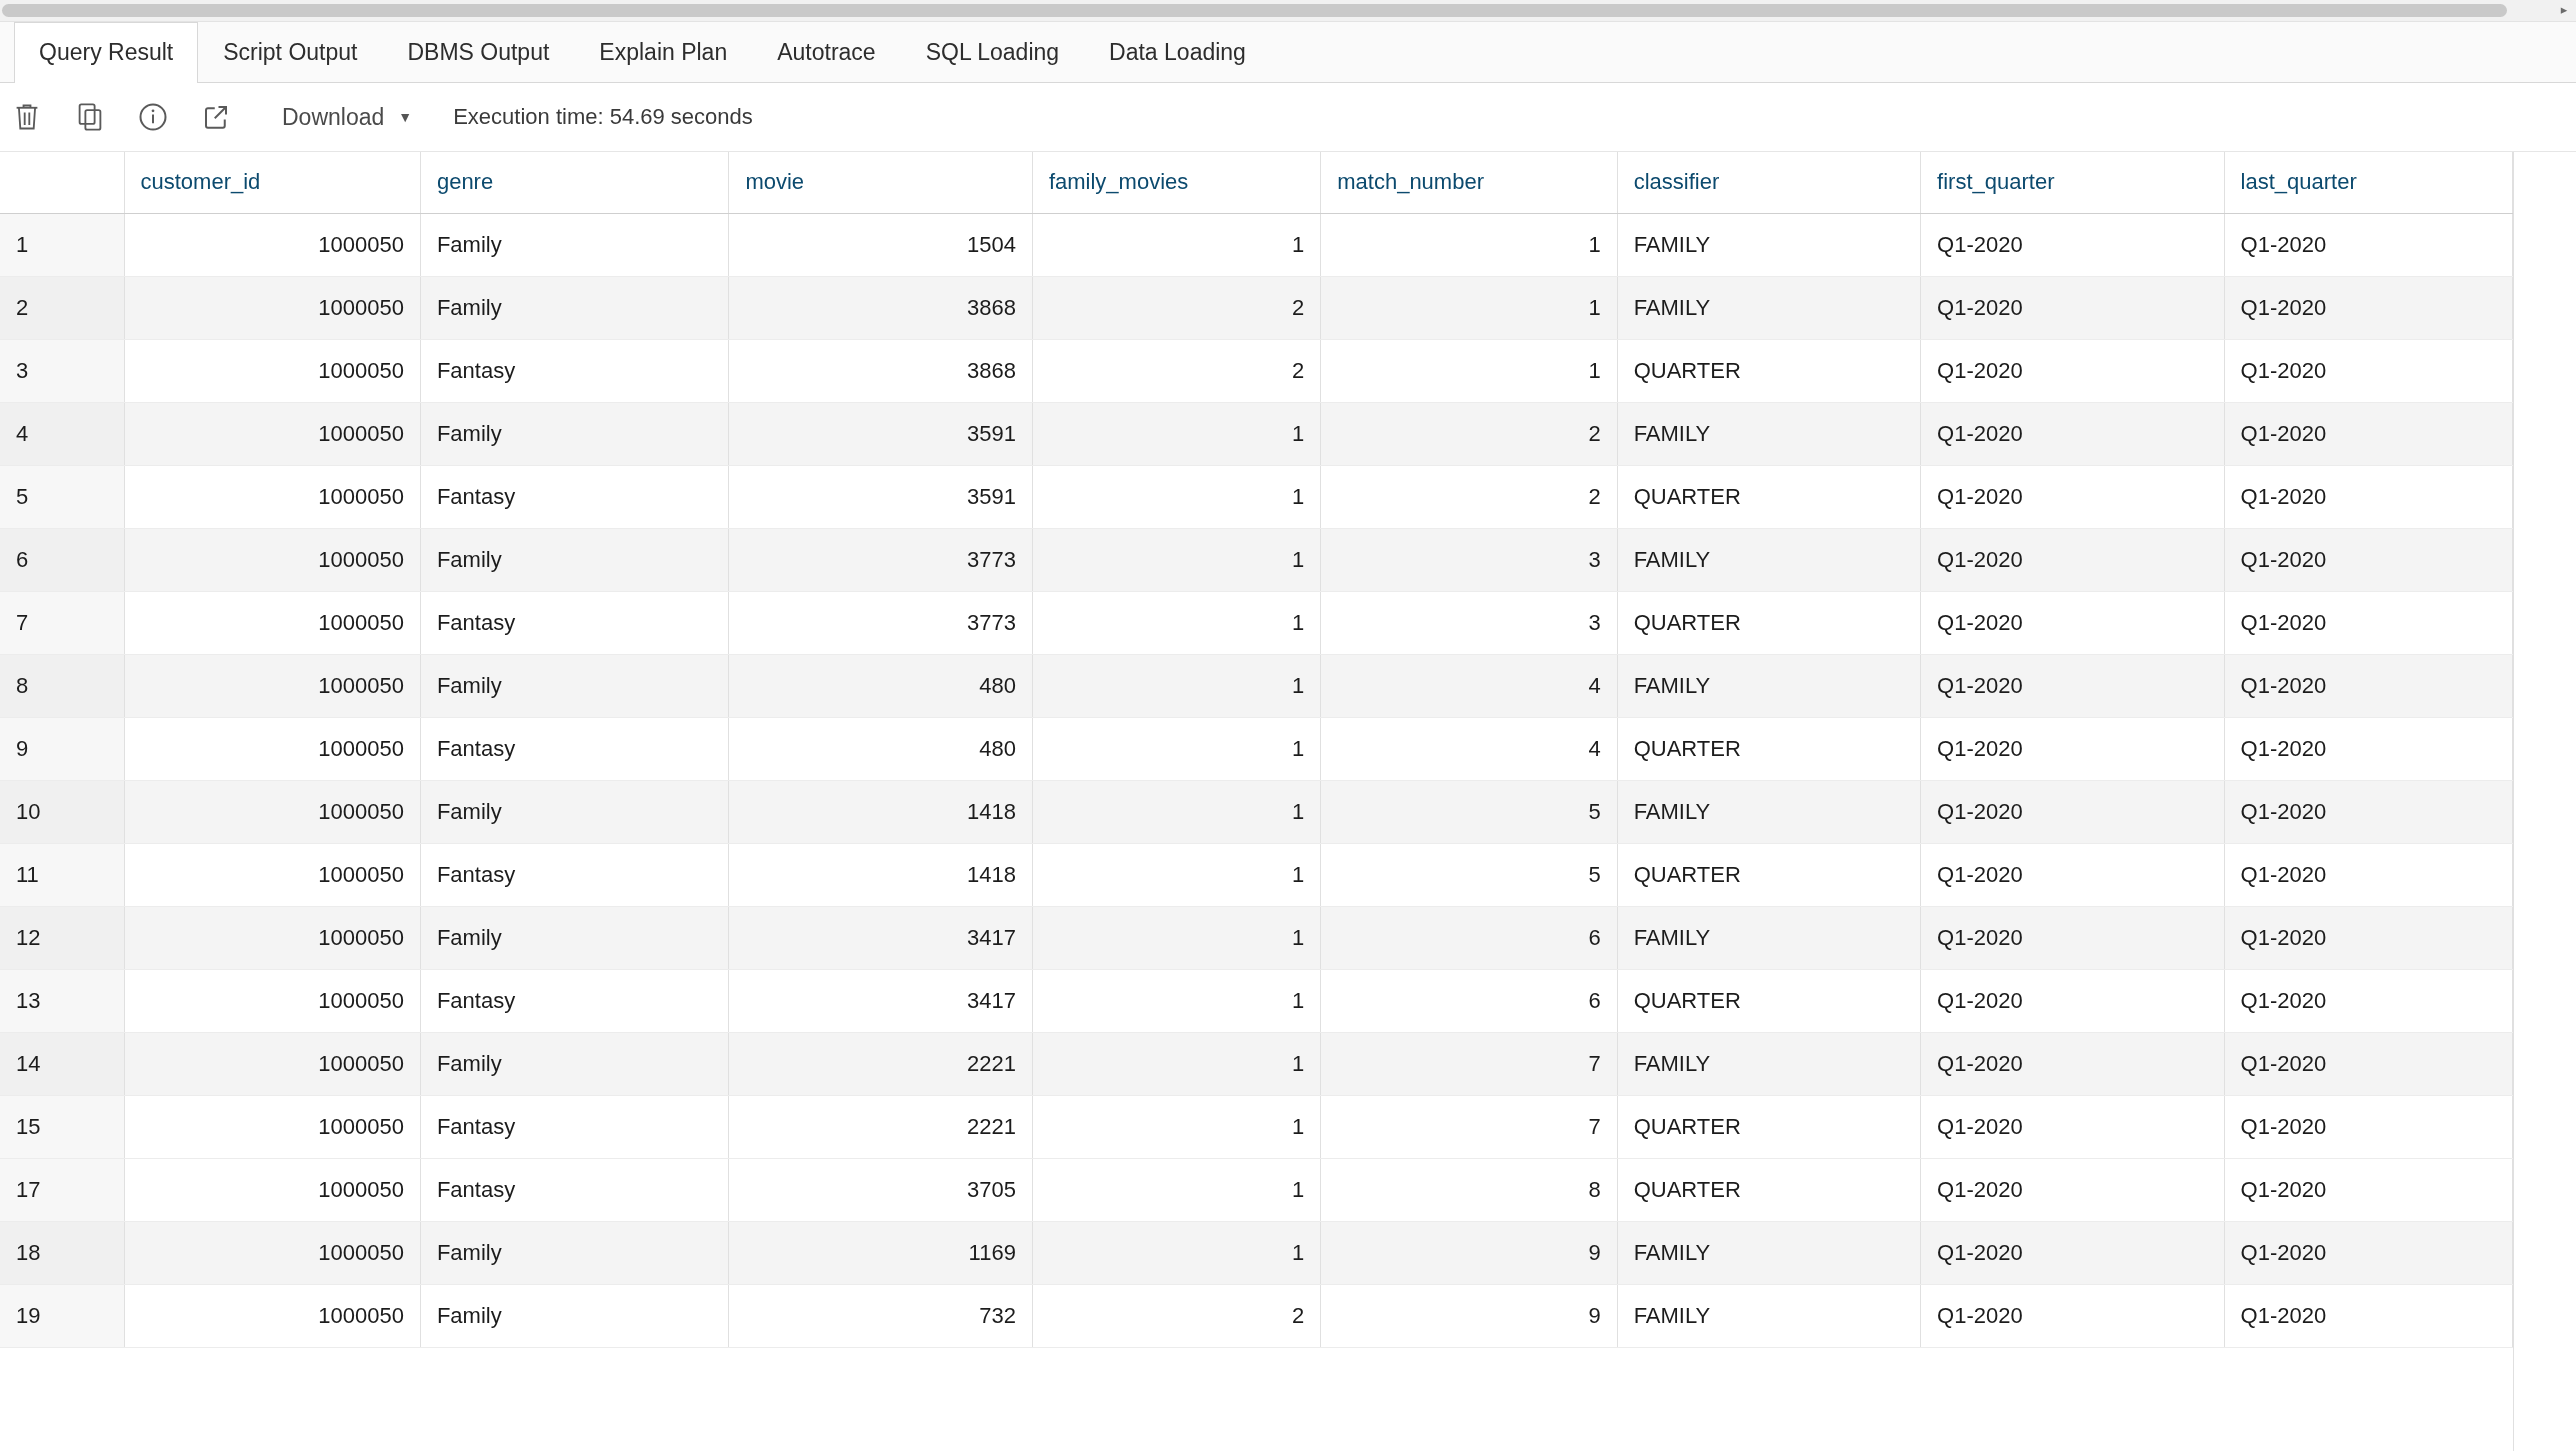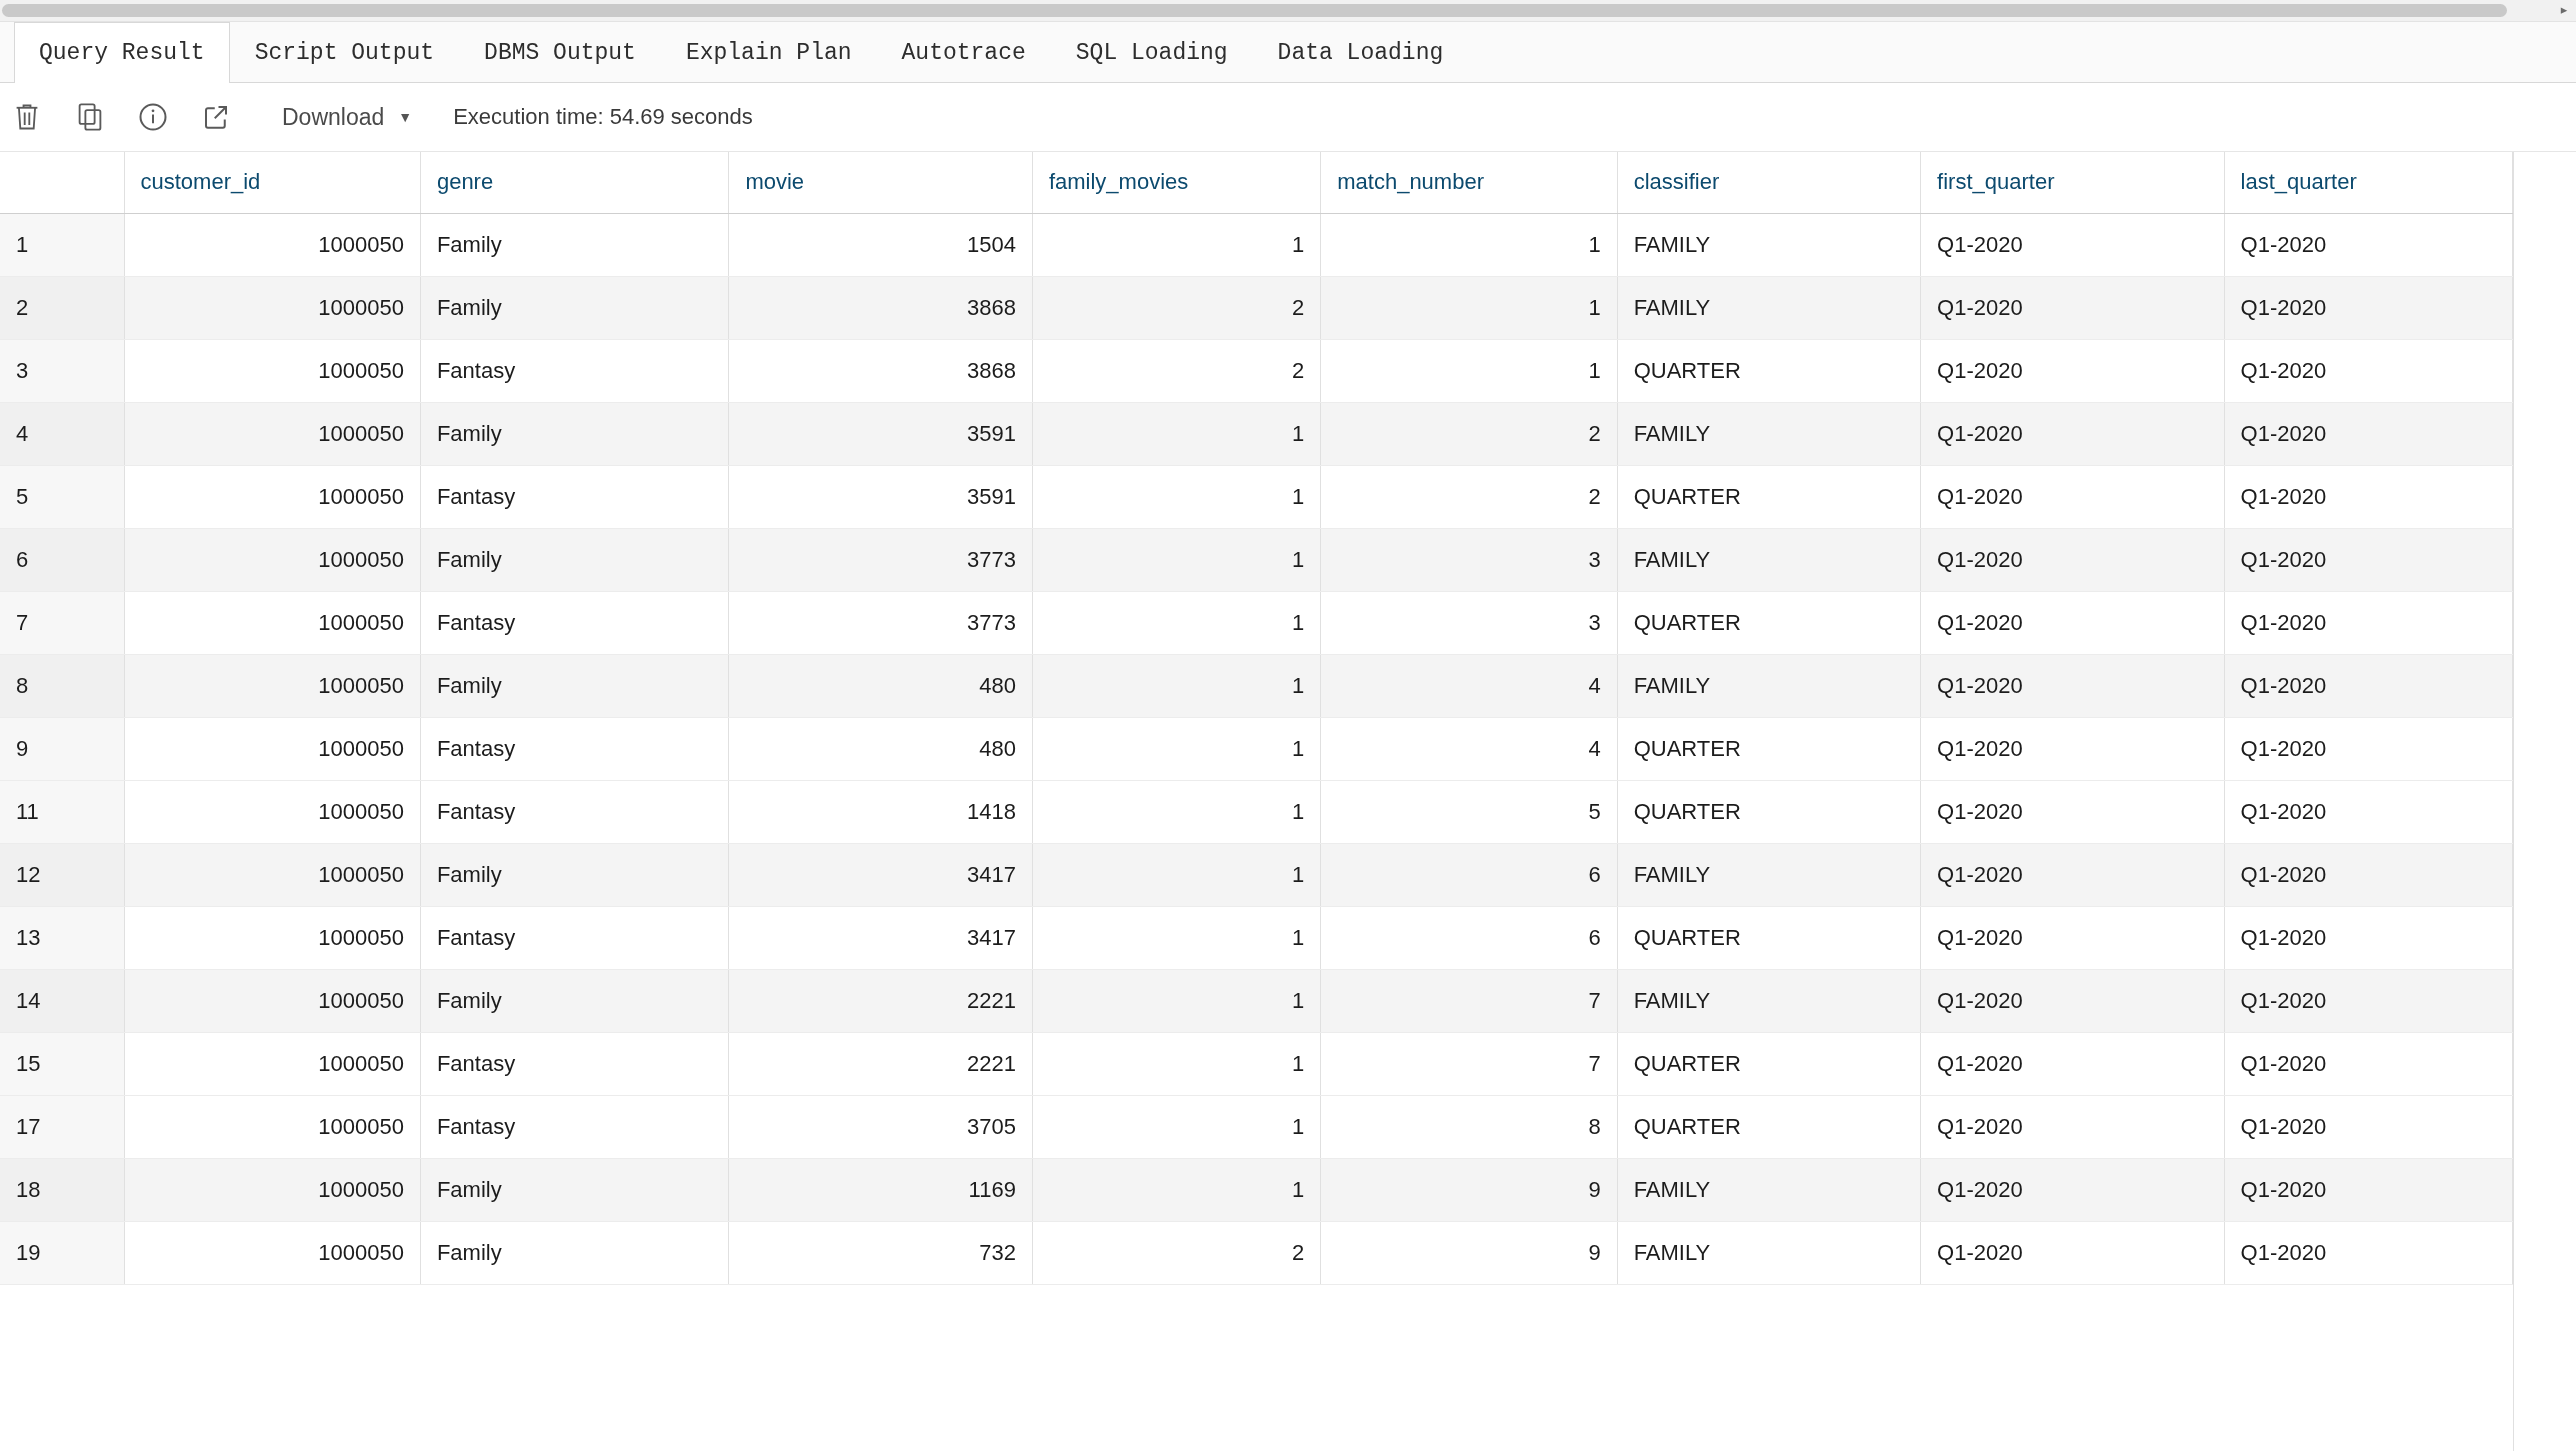--- a/index.html
+++ b/index.html
@@ -62,21 +62,20 @@
   .tab {
     display: flex;
     align-items: center;
     padding: 0 24px;
     cursor: default;
     border: 1px solid transparent;
     border-bottom: none;
     position: relative;
     top: 0;
     white-space: nowrap;
-    font-family: Liberation Mono, monospace;
   }
   .tab.active {
     background: #ffffff;
     border-color: #d8d8d8;
     border-top: 1px solid #d8d8d8;
     margin-bottom: -1px;
     padding-bottom: 1px;
   }
 
   
@@ -365,20 +364,31 @@
             <td class="rownum">9</td>
             <td class="num">1000050</td>
             <td>Fantasy</td>
             <td class="num">480</td>
             <td class="num">1</td>
             <td class="num">4</td>
             <td>QUARTER</td>
             <td>Q1-2020</td>
             <td>Q1-2020</td>
           </tr>
+          <tr class="alt">
+            <td class="rownum">10</td>
+            <td class="num">1000050</td>
+            <td>Family</td>
+            <td class="num">1418</td>
+            <td class="num">1</td>
+            <td class="num">5</td>
+            <td>FAMILY</td>
+            <td>Q1-2020</td>
+            <td>Q1-2020</td>
+          </tr>
           <tr>
             <td class="rownum">11</td>
             <td class="num">1000050</td>
             <td>Fantasy</td>
             <td class="num">1418</td>
             <td class="num">1</td>
             <td class="num">5</td>
             <td>QUARTER</td>
             <td>Q1-2020</td>
             <td>Q1-2020</td>

